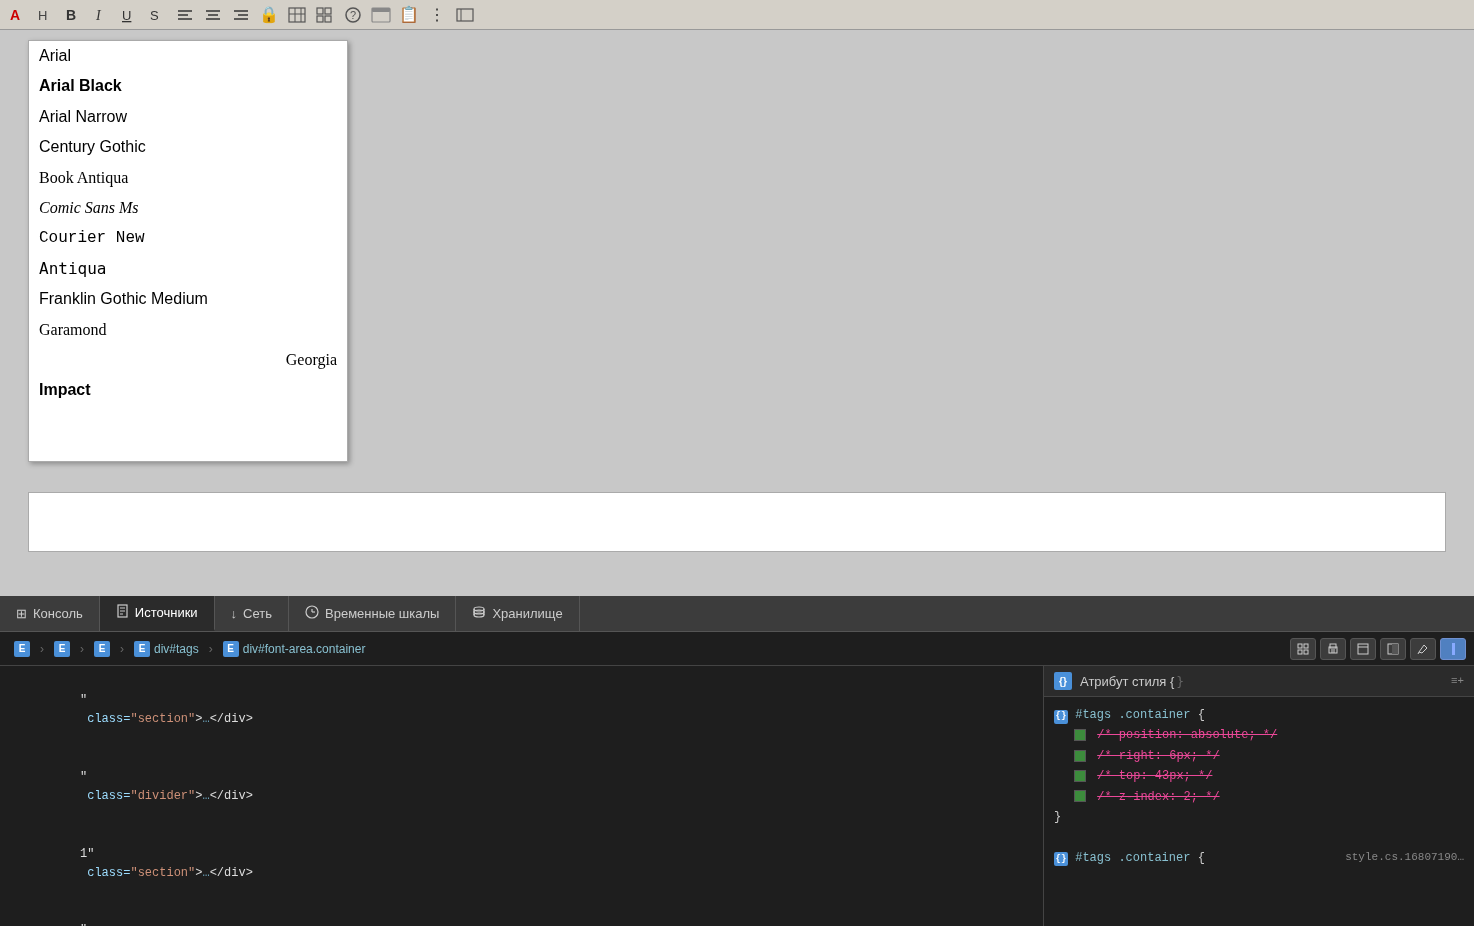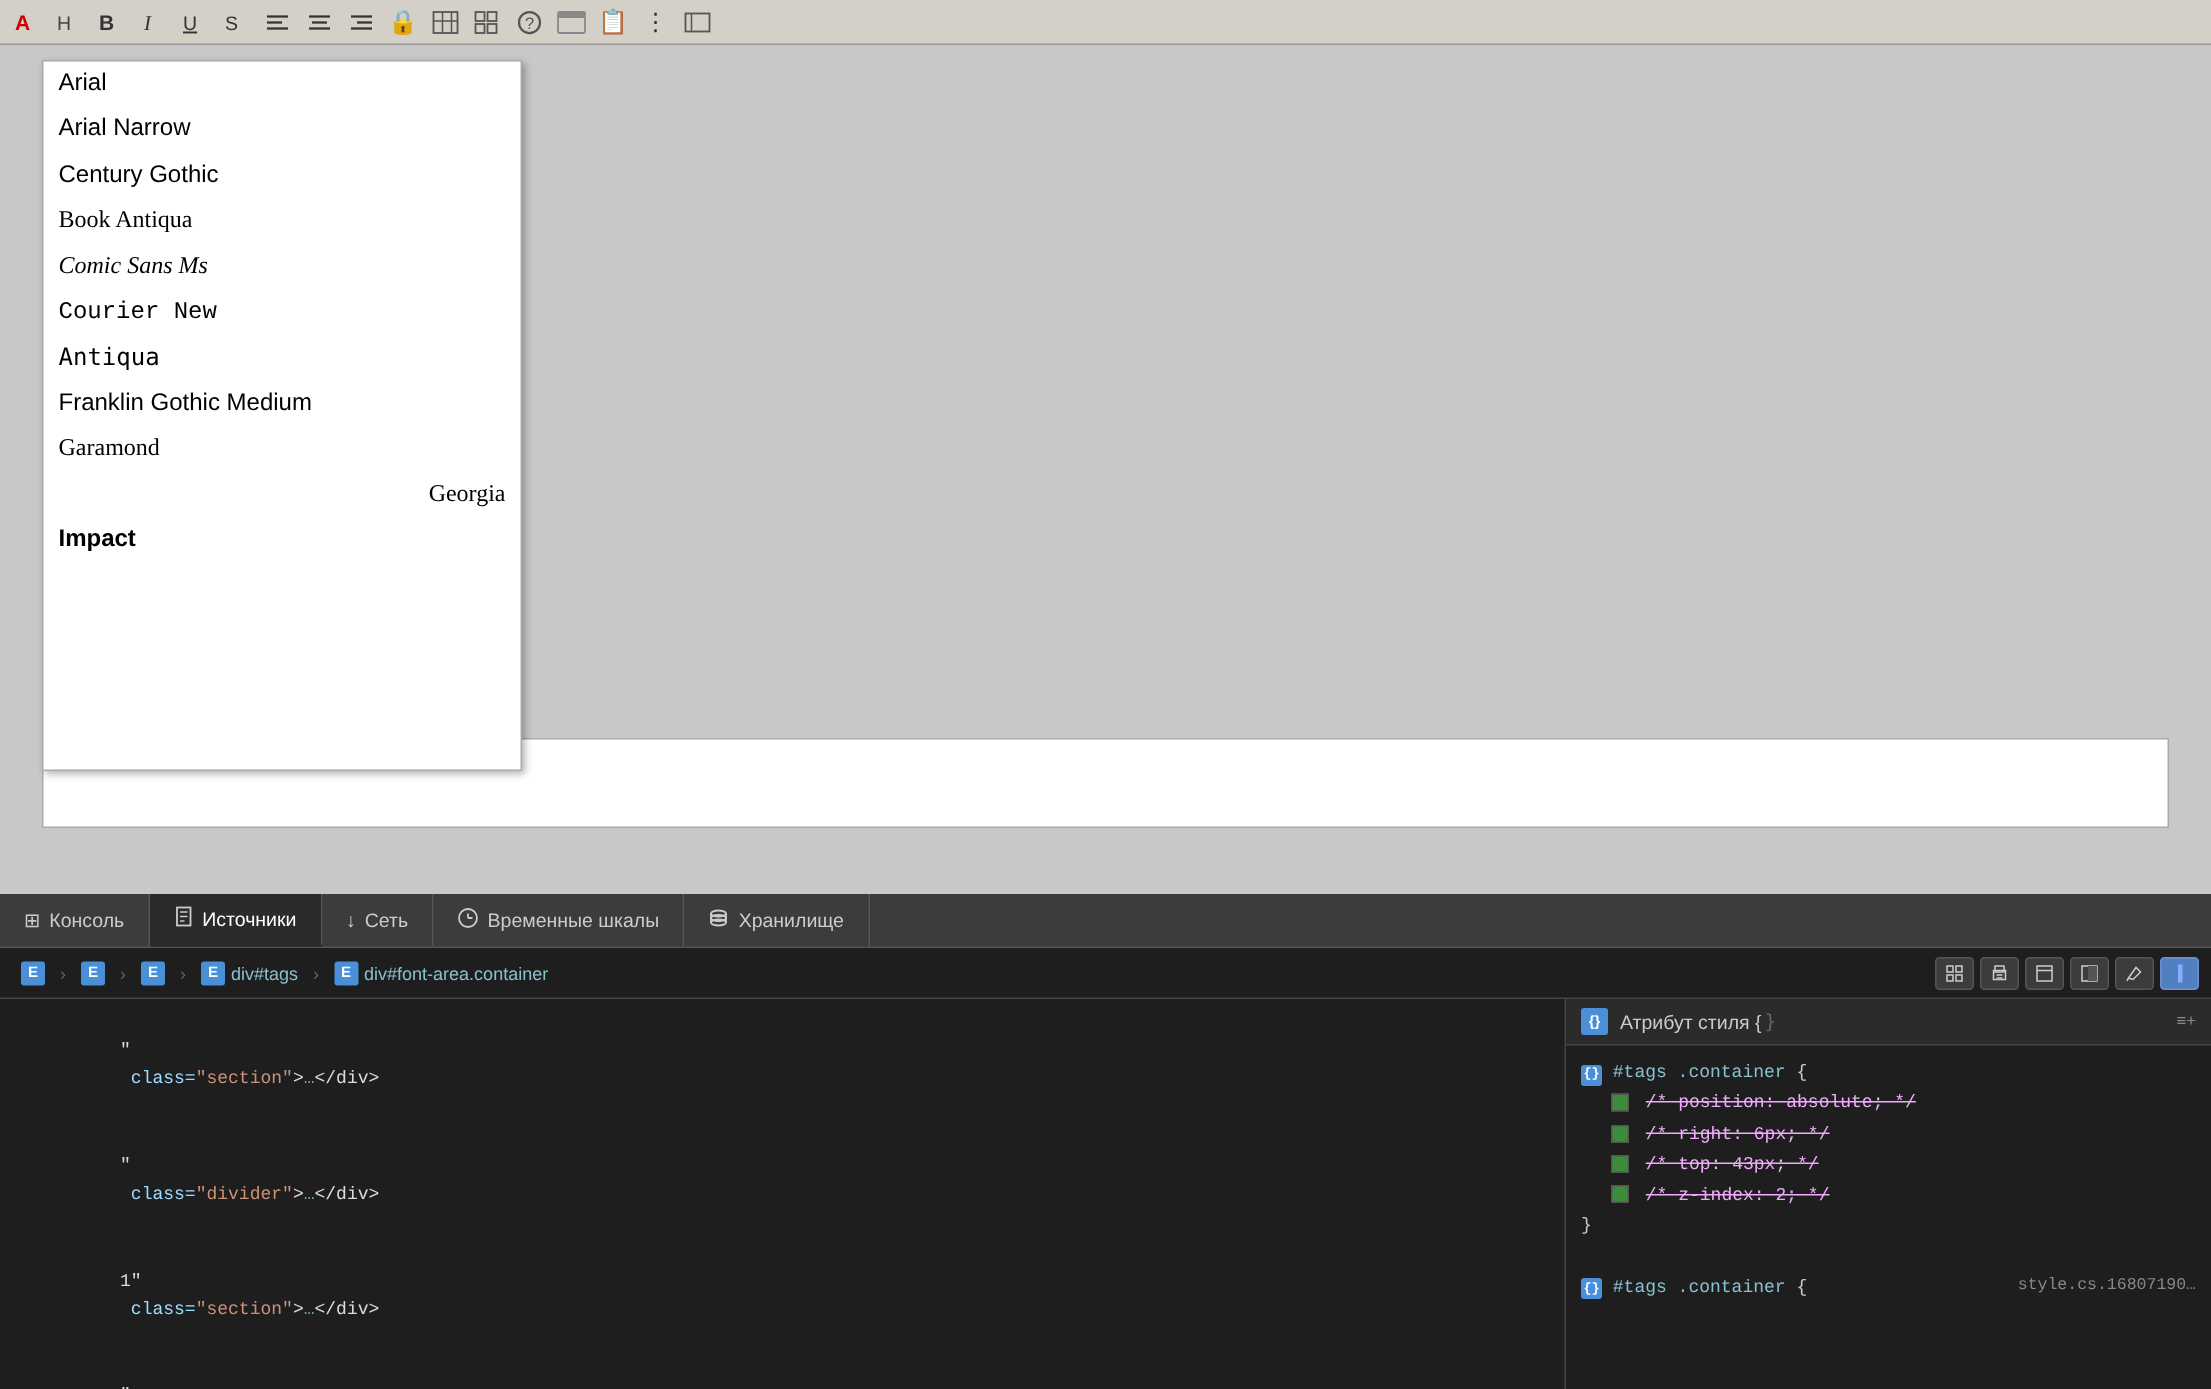--- a/index.html
+++ b/index.html
@@ -47,21 +47,21 @@
       top: 10px;
       width: 320px;
       background: #ffffff;
       border: 1px solid #aaa;
       box-shadow: 2px 2px 5px rgba(0,0,0,0.3);
       z-index: 100;
       overflow: hidden;
     }
 
     .font-list {
-      height: 472px;
+      height: 420px;
       overflow-y: scroll;
       overflow-x: hidden;
     }
 
     .font-list::-webkit-scrollbar {
       width: 14px;
     }
     .font-list::-webkit-scrollbar-track {
       background: #f0f0f0;
       border-left: 1px solid #ccc;
@@ -262,21 +262,21 @@
     .css-content {
       flex: 1;
       overflow: auto;
       padding: 8px 10px;
       font-family: 'Courier New', monospace;
       font-size: 12px;
       line-height: 1.7;
     }
 
     .css-selector { color: #88c0d0; }
-    .css-comment { color: #f0abfc; text-decoration: line-through; }
+    .css-comment { color: #ec4899; text-decoration: line-through; }
     .css-brace { color: #ccc; }
     .css-line { display: block; }
     .css-indent { padding-left: 20px; }
 
     .css-checkbox {
       width: 12px;
       height: 12px;
       border: 1px solid #555;
       background: #3c8c3c;
       display: inline-block;
@@ -383,20 +383,21 @@
       <line x1="6" y1="3" x2="6" y2="15" stroke="#555" stroke-width="1"></line>
     </svg>
   </div>
 </div>
 
 <div class="main-area">
 
   <div class="font-dropdown">
     <div class="font-list" id="fontList">
     <div class="font-item" style="font-family: Arial, sans-serif; font-size: 16px;">Arial</div>
+        <div class="font-item" style="font-family: &quot;Arial Black&quot;, sans-serif; font-size: 16px; font-weight: bold;">Arial Black</div>
         <div class="font-item" style="font-family: &quot;Arial Narrow&quot;, Arial, sans-serif; font-size: 16px;">Arial Narrow</div>
         <div class="font-item" style="font-family: &quot;Century Gothic&quot;, sans-serif; font-size: 16px;">Century Gothic</div>
         <div class="font-item" style="font-family: &quot;Book Antiqua&quot;, Palatino, serif; font-size: 16px;">Book Antiqua</div>
         <div class="font-item" style="font-family: &quot;Comic Sans MS&quot;, cursive; font-size: 16px; font-style: italic;">Comic Sans Ms</div>
         <div class="font-item" style="font-family: &quot;Courier New&quot;, monospace; font-size: 16px;">Courier New</div>
         <div class="font-item" style="font-family: Fixedsys, monospace; font-size: 16px;">Antiqua</div>
         <div class="font-item" style="font-family: &quot;Franklin Gothic Medium&quot;, sans-serif; font-size: 16px;">Franklin Gothic Medium</div>
         <div class="font-item" style="font-family: Garamond, serif; font-size: 16px;">Garamond</div>
         <div class="font-item" style="font-family: Georgia, serif; font-size: 16px; text-align: right;">Georgia</div>
         <div class="font-item" style="font-family: Impact, sans-serif; font-size: 16px; font-weight: bold;">Impact</div>

